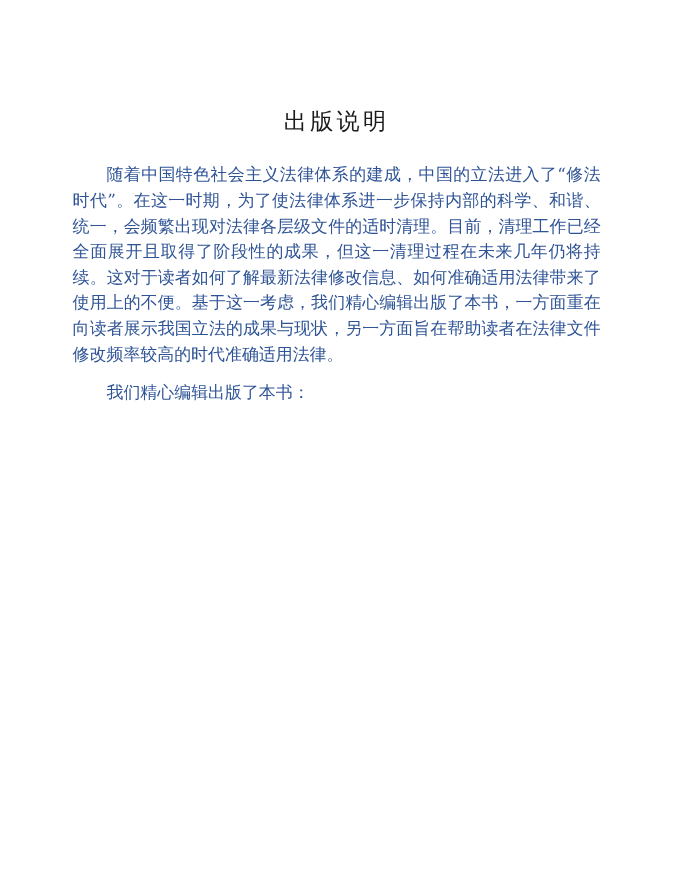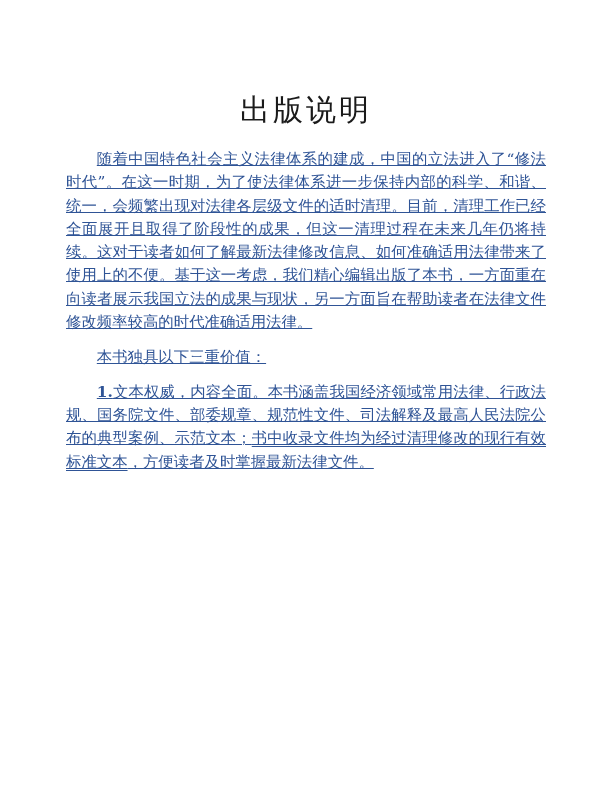--- a/index.html
+++ b/index.html
@@ -12,49 +12,47 @@
     width: 612px;
     height: 792px;
     background: #ffffff;
     box-sizing: border-box;
     padding: 93px 66px 0 66px;
     overflow: hidden;
     font-family: "DejaVu Serif", "Liberation Serif", serif;
   }
   .title {
     margin: 0;
-    font-size: 30px;
+    font-size: 21px;
     font-weight: 400;
     line-height: 34px;
     letter-spacing: 3px;
     text-align: center;
     color: #1a1a1a;
   }
   .content {
     margin-top: 21px;
     font-size: 15.4px;
     line-height: 23.3px;
     text-align: justify;
     text-justify: inter-character;
-    text-decoration: underline;
   }
   .content p {
     margin: 0 0 11.6px 0;
     text-indent: 2em;
   }
   .seg-bold { font-weight: bold; }
   .seg-underline {
     text-decoration: underline;
     text-underline-offset: 3px;
     text-decoration-thickness: 1px;
   }
 </style>
 </head>
 <body>
 
 <div class="page" style="background: rgb(255, 255, 255);">
   <h1 class="title" style="color: rgb(26, 26, 26);">出版说明</h1>
   <div class="content" id="content" style="color: rgb(47, 84, 150);">
       <p><span>随着中国特色社会主义法律体系的建成，中国的立法进入了“修法时代”。在这一时期，为了使法律体系进一步保持内部的科学、和谐、统一，会频繁出现对法律各层级文件的适时清理。目前，清理工作已经全面展开且取得了阶段性的成果，但这一清理过程在未来几年仍将持续。这对于读者如何了解最新法律修改信息、如何准确适用法律带来了使用上的不便。基于这一考虑，我们精心编辑出版了本书，一方面重在向读者展示我国立法的成果与现状，另一方面旨在帮助读者在法律文件修改频率较高的时代准确适用法律。</span></p>
-      <p><span>本书独具以下三重价值：</span></p>
-      <p><span class="seg-bold">1.</span><span>文本权威，内容全面。本书涵盖我国经济领域常用法律、行政法规、国务院文件、部委规章、规范性文件、司法解释及最高人民法院公布的典型案例、示范文本；</span><span class="seg-underline">书中收录文件均为经过清理修改的现行有效标准文本</span><span>，方便读者及时掌握最新法律文件。</span></p>
+      <p><span>我们精心编辑出版了本书：</span></p>
     </div>
 </div>
 
 </body></html>

